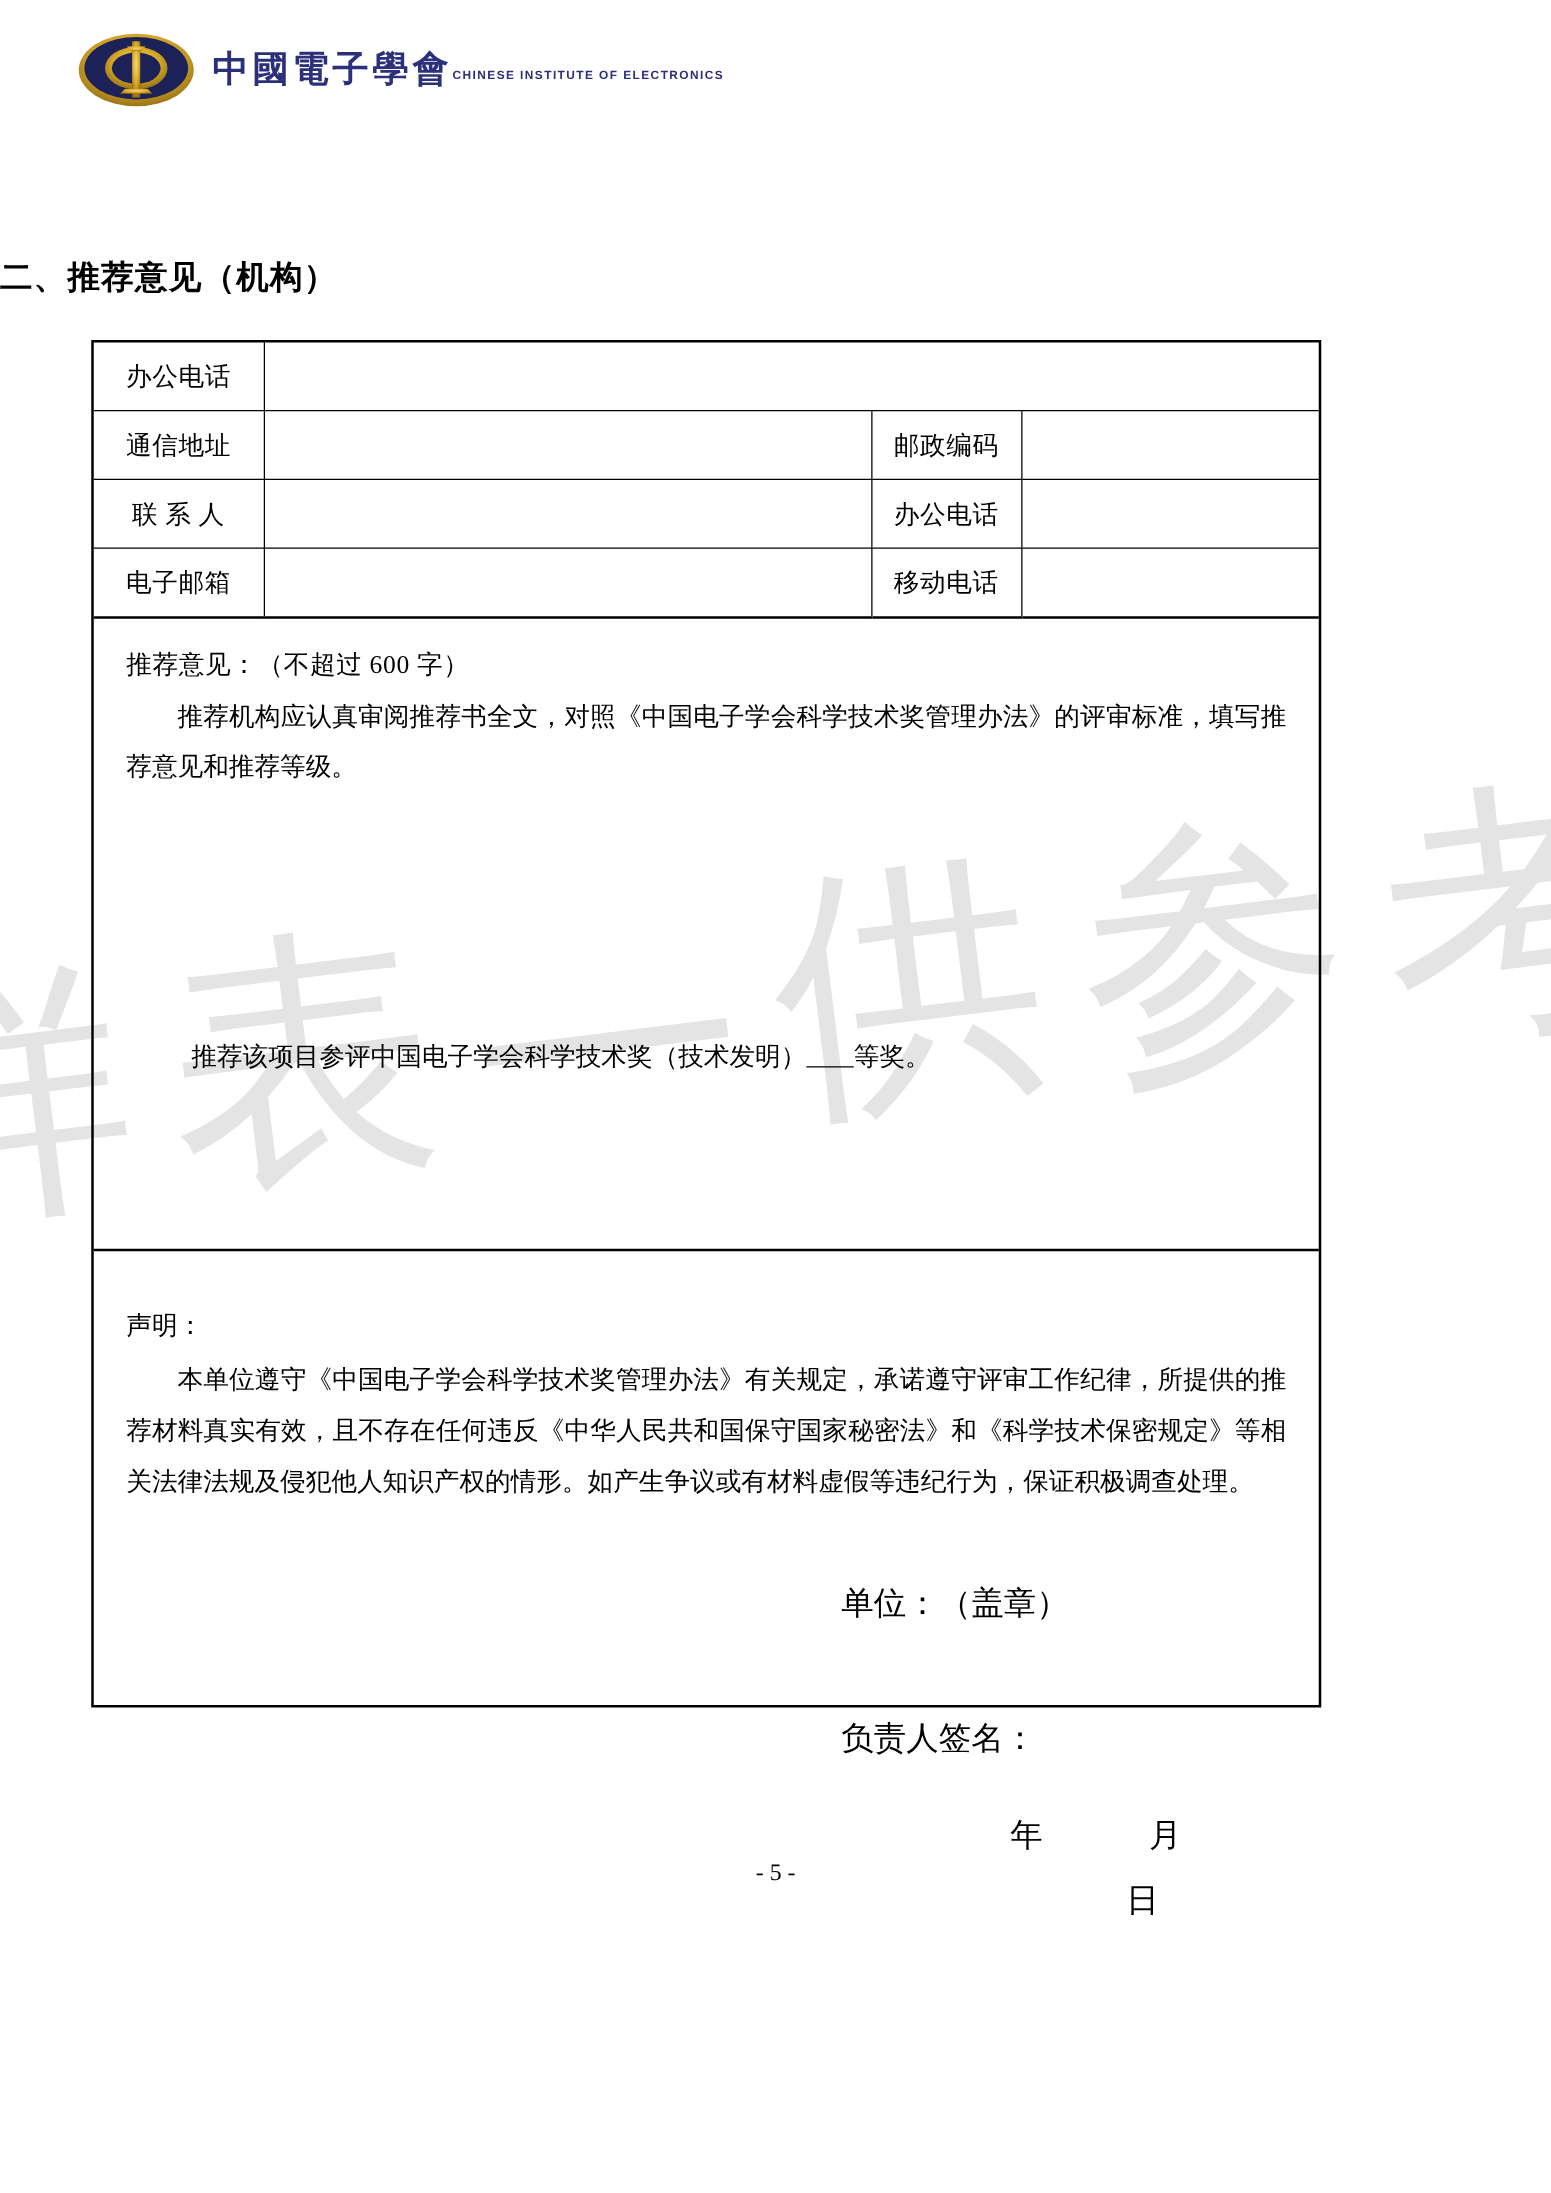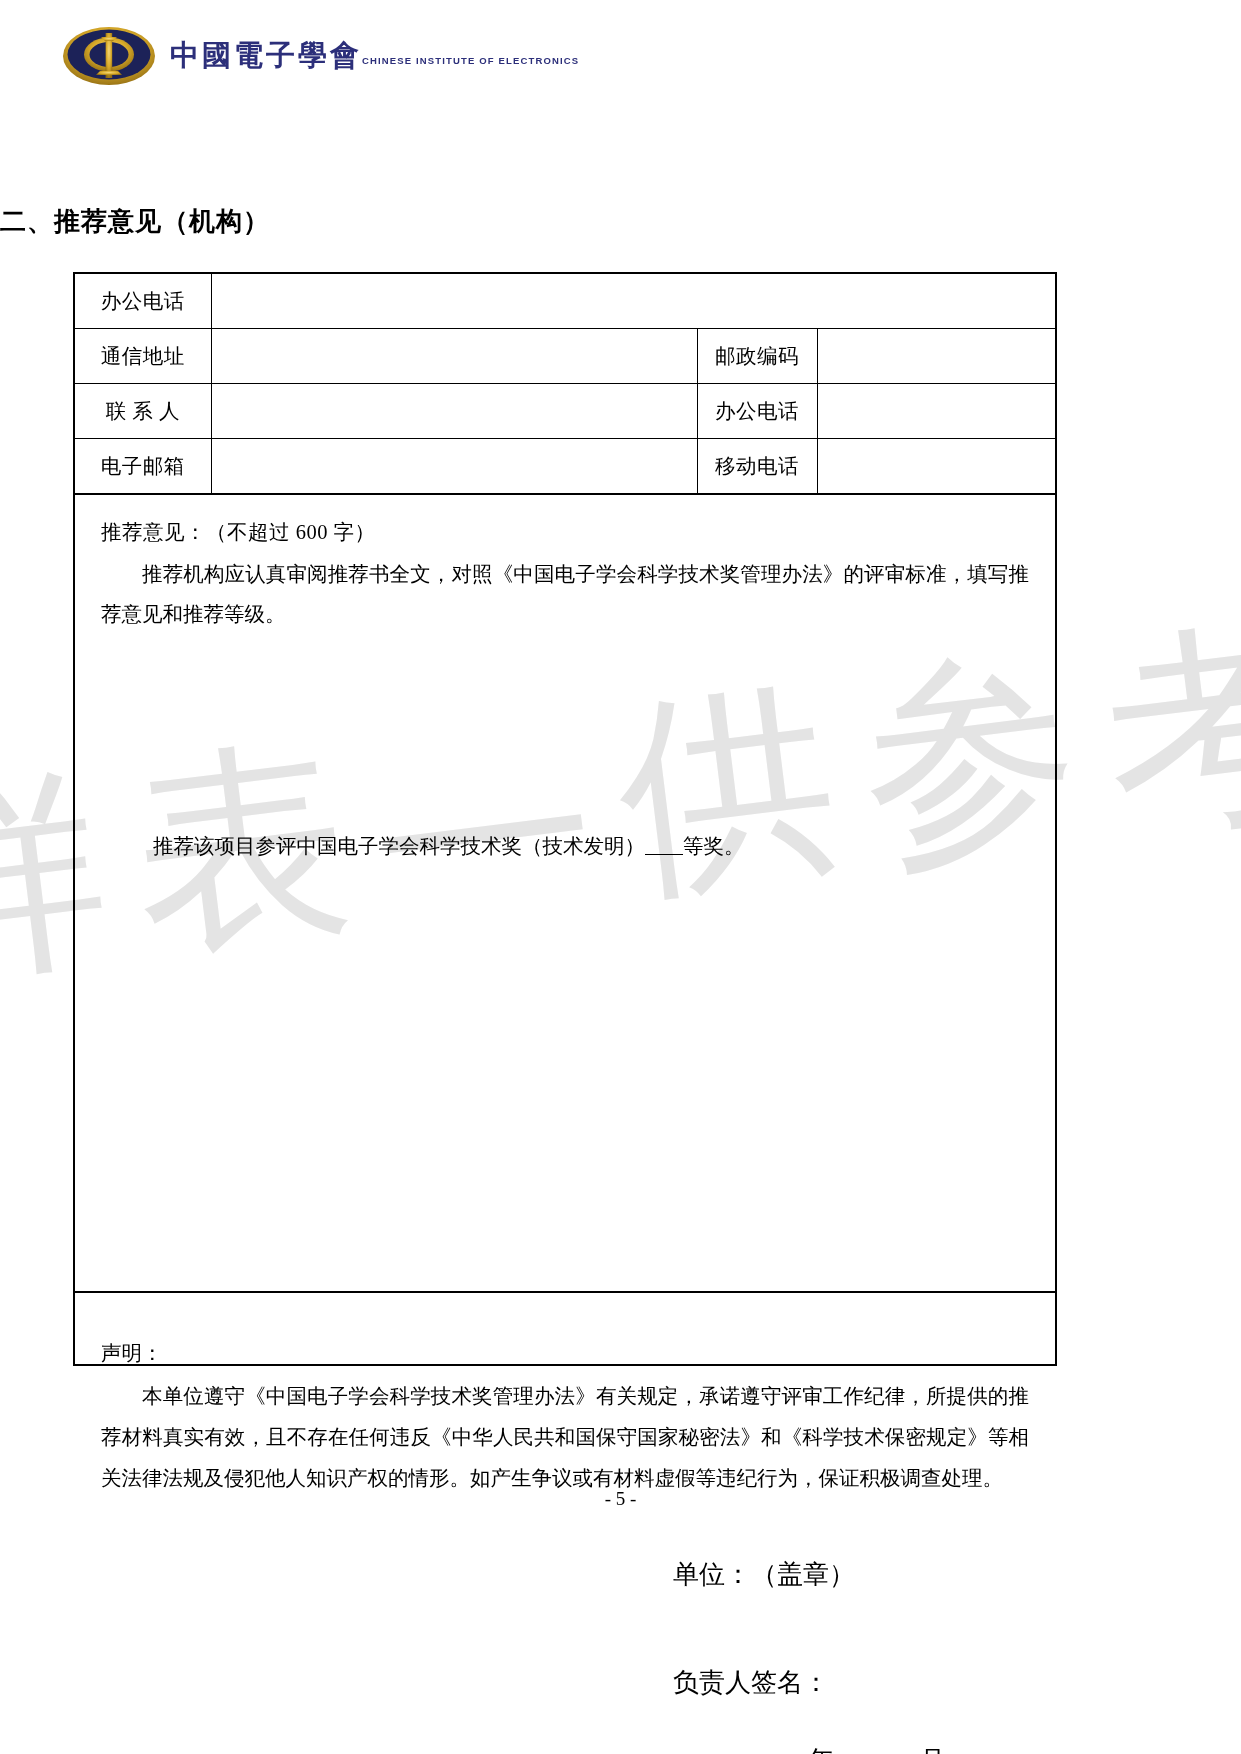--- a/index.html
+++ b/index.html
@@ -133,21 +133,21 @@
   .col-val-l { width: 486px; }
   .col-lbl-r { width: 120px; }
 
   
   .opinion {
     position: relative;
     padding: 18px 26px 0 26px;
     font-size: 20.5px;
     line-height: 1.95;
     box-sizing: border-box;
-    height: 796px;
+    height: 504px;
   }
   .opinion .head { letter-spacing: 0.5px; }
   .opinion .para {
     text-indent: 2em;
     margin-top: 2px;
     text-align: justify;
   }
   .grade-line {
     position: absolute;
     left: 78px;

